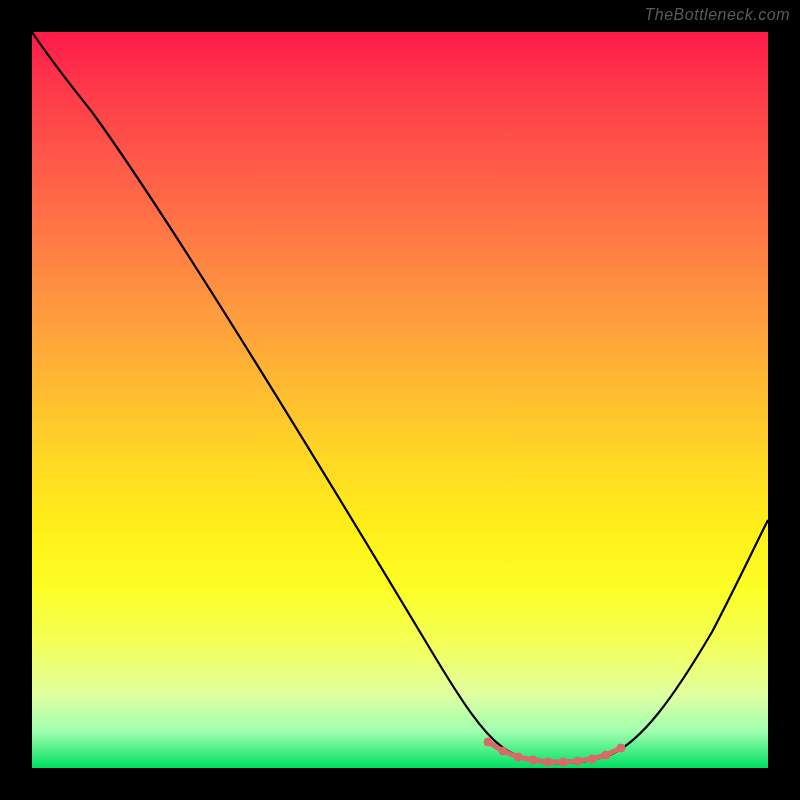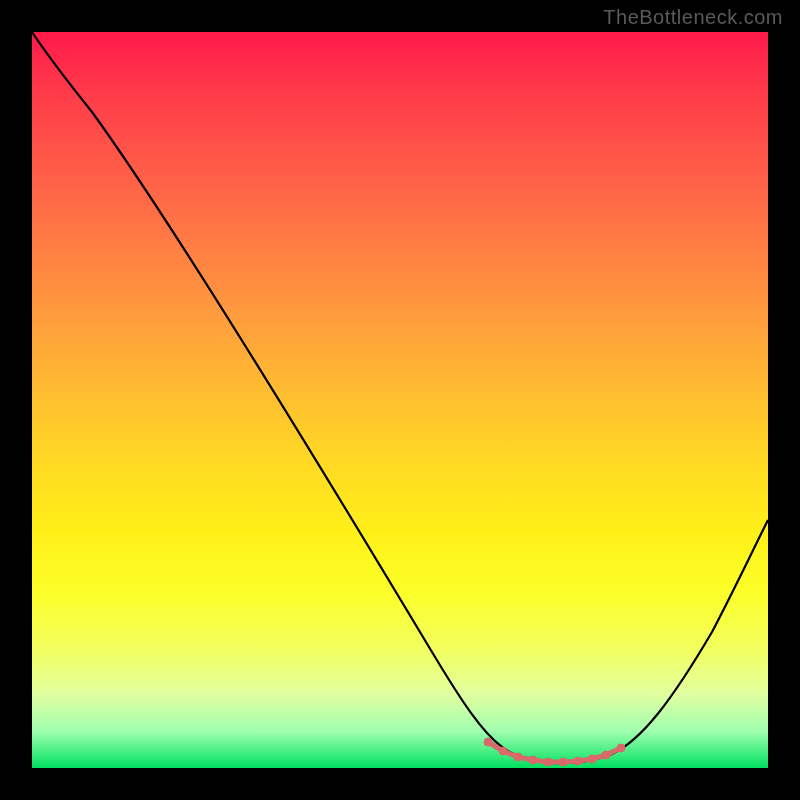--- a/index.html
+++ b/index.html
@@ -6,26 +6,27 @@
   body {
     width: 800px;
     height: 800px;
     background: #000;
     position: relative;
     font-family: Arial, sans-serif;
   }
   .watermark {
     position: absolute;
     top: 6px;
-    right: 17px;
+    right: 10px;
     color: #5a5a5a;
-    font-size: 20px;
+    font-size: 16px;
     font-weight: normal;
     letter-spacing: 0.5px;
     z-index: 10;
+    font-style: italic;
   }
   .plot-area {
     position: absolute;
     top: 32px;
     left: 32px;
     width: 736px;
     height: 736px;
     overflow: hidden;
   }
   .gradient-bg {

